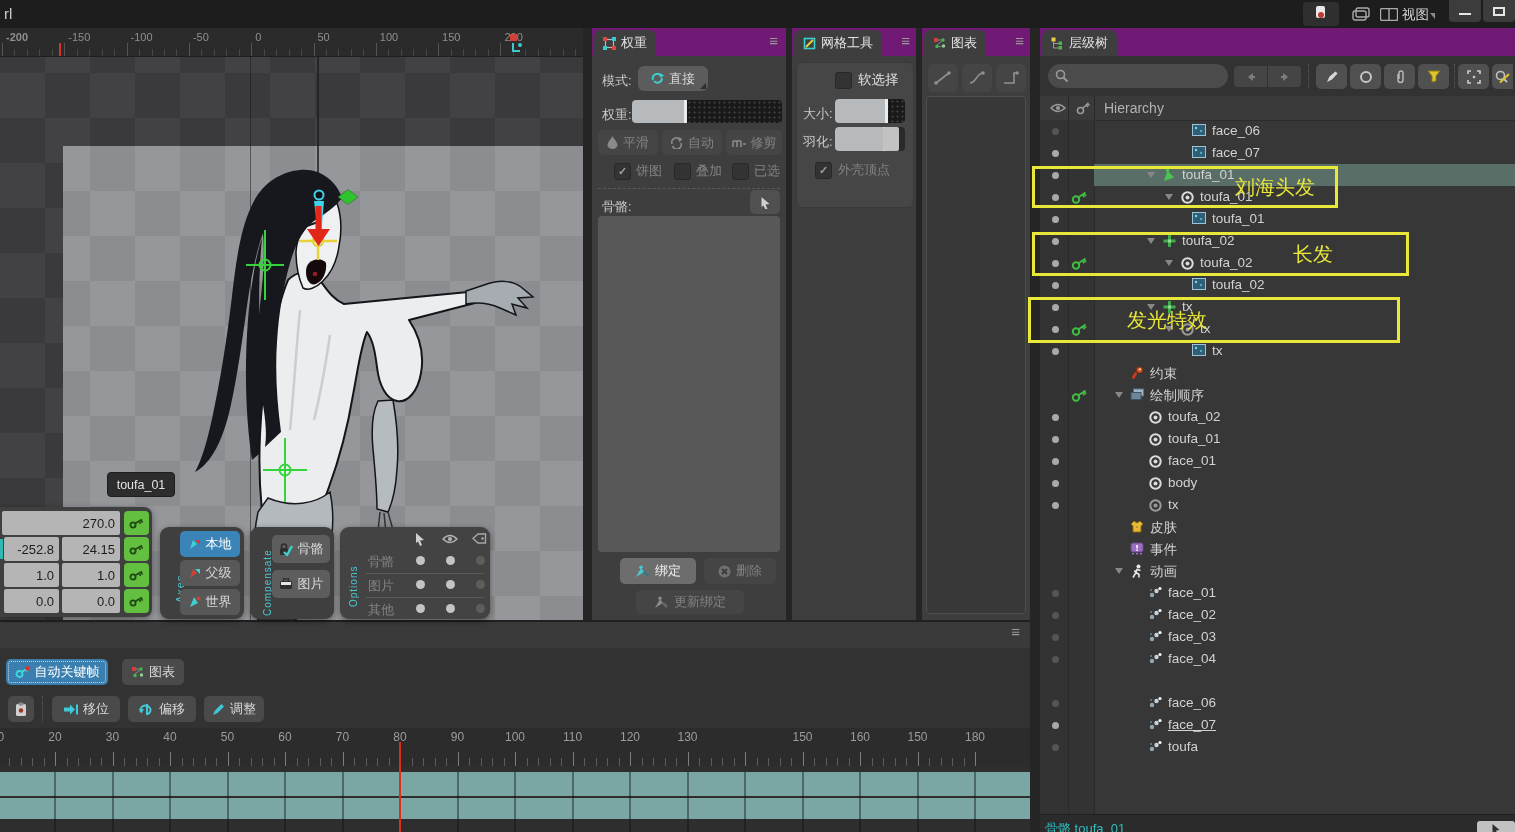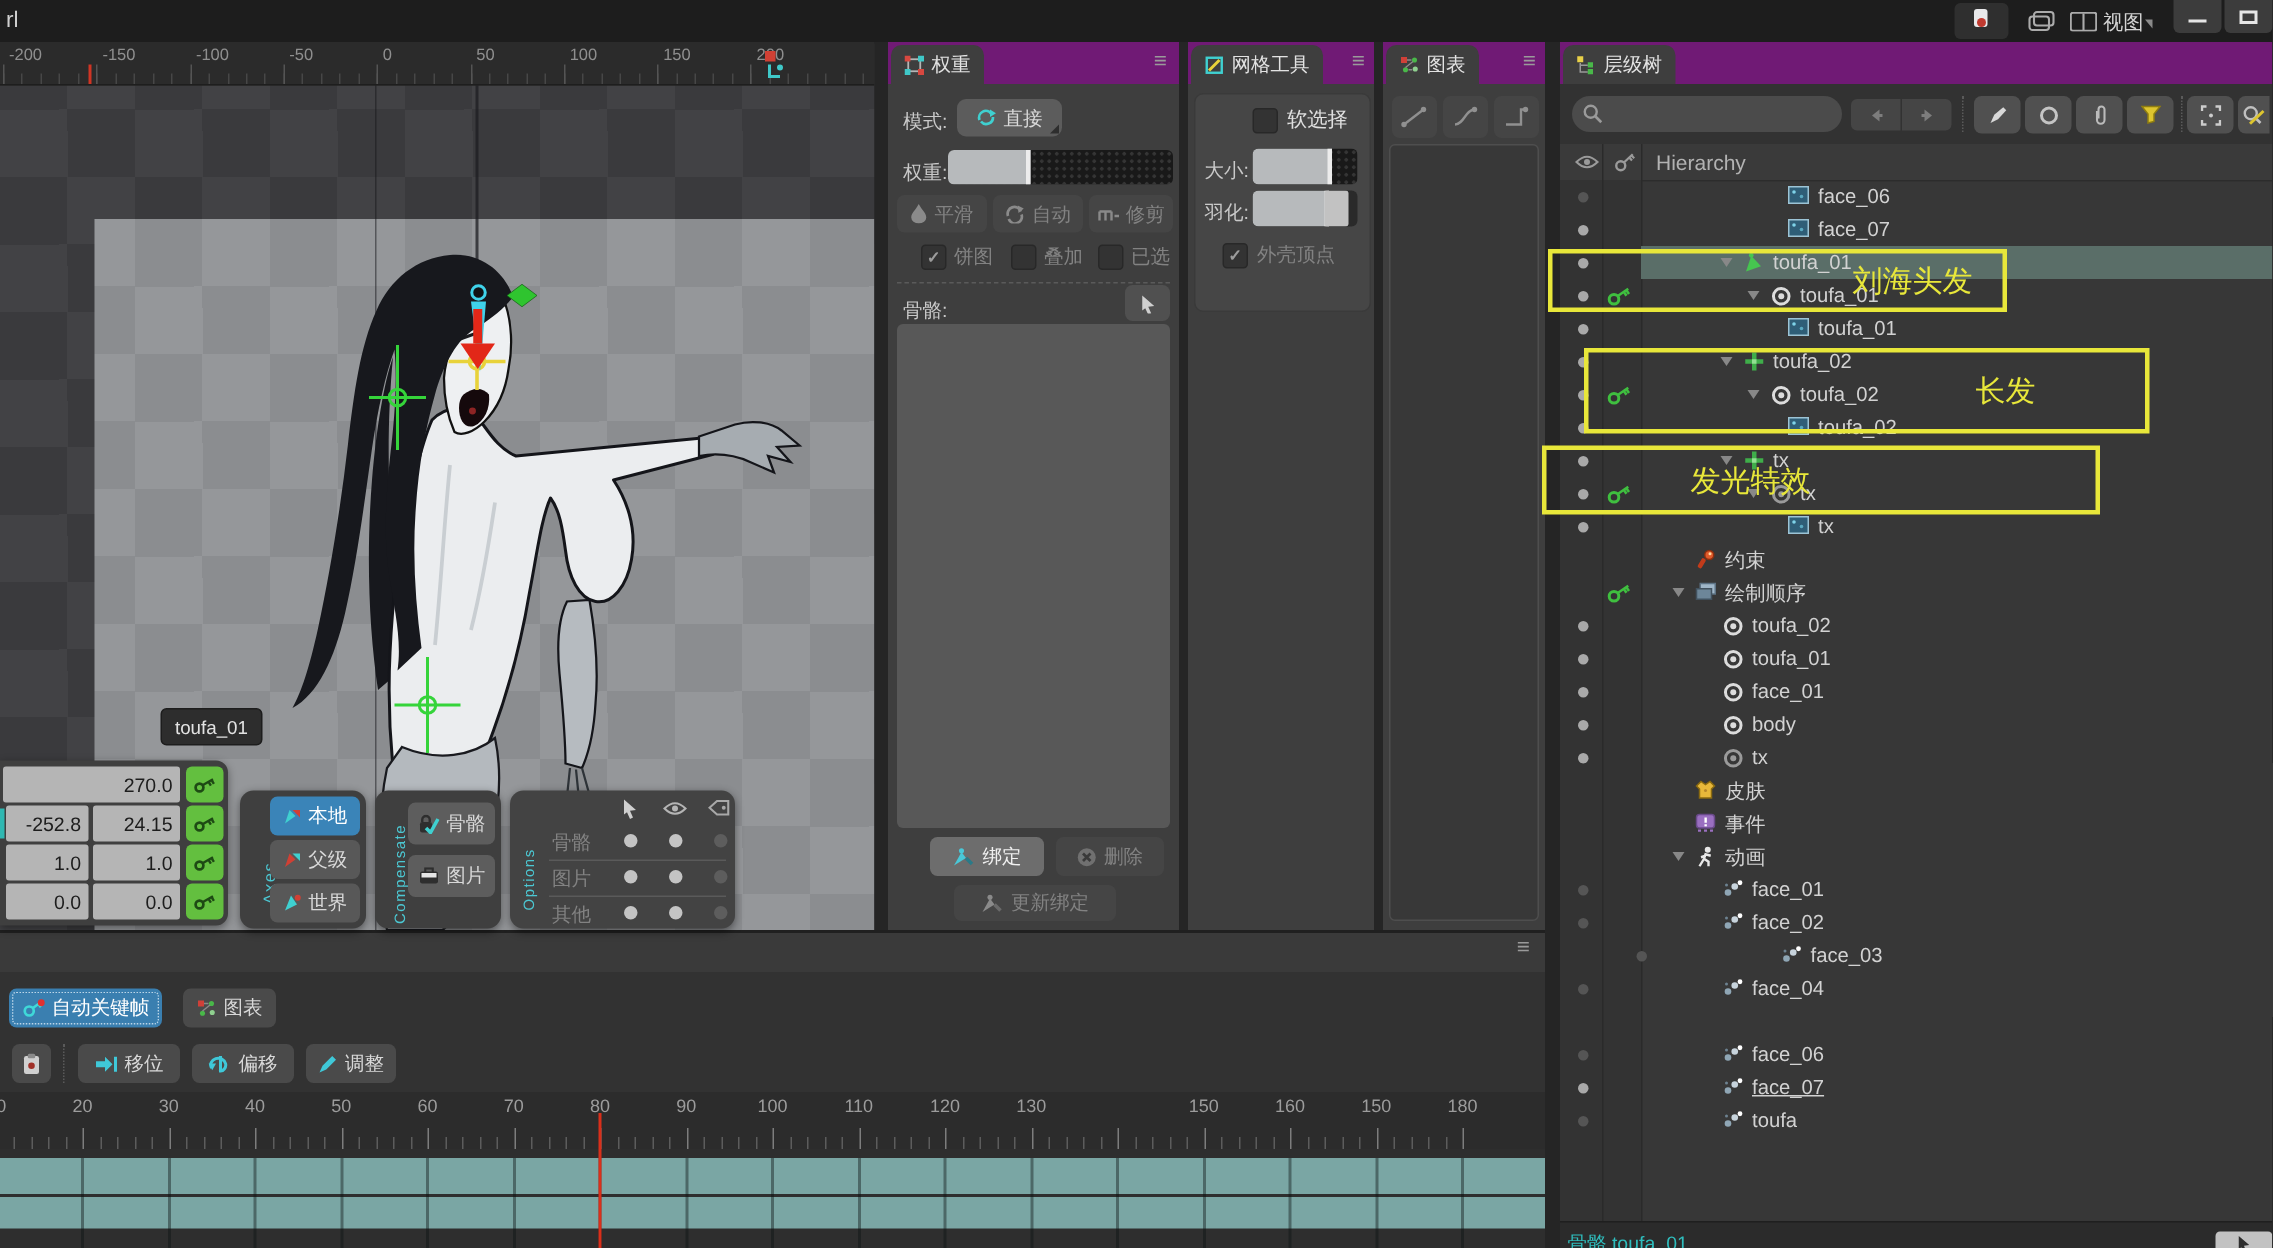--- a/index.html
+++ b/index.html
@@ -166,21 +166,21 @@
       <div class="vminor" style="left: 475.48px;"></div>
       <div class="vminor" style="left: 487.94px;"></div>
       <div class="vminor" style="left: 500.4px;"></div>
       <div class="vminor" style="left: 512.86px;"></div>
       <div class="vminor" style="left: 525.32px;"></div>
       <div class="vminor" style="left: 537.78px;"></div>
       <div class="vminor" style="left: 550.24px;"></div>
       <div class="vminor" style="left: 562.7px;"></div>
       <div class="vminor" style="left: 575.16px;"></div>
       <div class="vtick" style="left: 2px;"></div>
-      <div class="vlab" style="left: 6px;">-200</div>
+      <div class="vlab" style="left: 6px; font-weight: bold;">-200</div>
       <div class="vtick" style="left: 64.3px;"></div>
       <div class="vlab" style="left: 68.3px;">-150</div>
       <div class="vtick" style="left: 126.6px;"></div>
       <div class="vlab" style="left: 130.6px;">-100</div>
       <div class="vtick" style="left: 188.9px;"></div>
       <div class="vlab" style="left: 192.9px;">-50</div>
       <div class="vtick" style="left: 251.2px;"></div>
       <div class="vlab" style="left: 255.2px;">0</div>
       <div class="vtick" style="left: 313.5px;"></div>
       <div class="vlab" style="left: 317.5px;">50</div>
@@ -769,21 +769,21 @@
         <div class="trow" style="top: 576px;">
           <div class="tdot off"></div>
           <div class="ticon" style="left: 108px;"><svg width="15" height="13">
               <circle cx="4" cy="9" r="2.2" fill="#8fa6b5"></circle>
               <circle cx="8.5" cy="5" r="2.2" fill="#c7d3dc"></circle>
               <circle cx="12" cy="2.5" r="1.6" fill="#ffffff"></circle>
               <circle cx="3" cy="4" r="1" fill="#6d8291"></circle>
             </svg></div>
           <div class="tlabel" style="left: 128px;">face_02</div>
         </div>
-        <div class="trow" style="top: 598px; margin-left: 39px;">
+        <div class="trow" style="top: 598px;">
           <div class="tdot off"></div>
           <div class="ticon" style="left: 108px;"><svg width="15" height="13">
               <circle cx="4" cy="9" r="2.2" fill="#8fa6b5"></circle>
               <circle cx="8.5" cy="5" r="2.2" fill="#c7d3dc"></circle>
               <circle cx="12" cy="2.5" r="1.6" fill="#ffffff"></circle>
               <circle cx="3" cy="4" r="1" fill="#6d8291"></circle>
             </svg></div>
           <div class="tlabel" style="left: 128px;">face_03</div>
         </div>
         <div class="trow" style="top: 620px;">
@@ -835,21 +835,21 @@
       <svg class="abs" style="left:14px;top:2px" width="10" height="12">
           <path d="M1.5 1 L8.5 7 L5 7.5 L6.5 11.5 L5 12.2 L3.2 8.5 L1.5 10 Z" fill="#2e2e2e"></path>
         </svg>
     </div>
   </div>
 </div>
 
 <div class="anno" style="left:1032px;top:166px;width:306px;height:42px;padding-left:200px">
     <span>刘海头发</span>
   </div>
-<div class="anno" style="left:1056px;top:232px;width:377px;height:57px;padding-left:258px">
+<div class="anno" style="left:1032px;top:232px;width:377px;height:44px;padding-left:258px">
     <span>长发</span>
   </div>
 <div class="anno" style="left:1028px;top:297px;width:372px;height:46px;padding-left:96px">
     <span>发光特效</span>
   </div>
 
 <div class="abs" style="left:0;top:620px;width:1030px;height:212px;background:#323232;border-top:2px solid #202020">
   <div class="abs" style="left:0;top:0;width:1030px;height:26px;background:#3a3a3a">
     <span class="burger abs" style="right:10px;top:5px">≡</span>
   </div>

